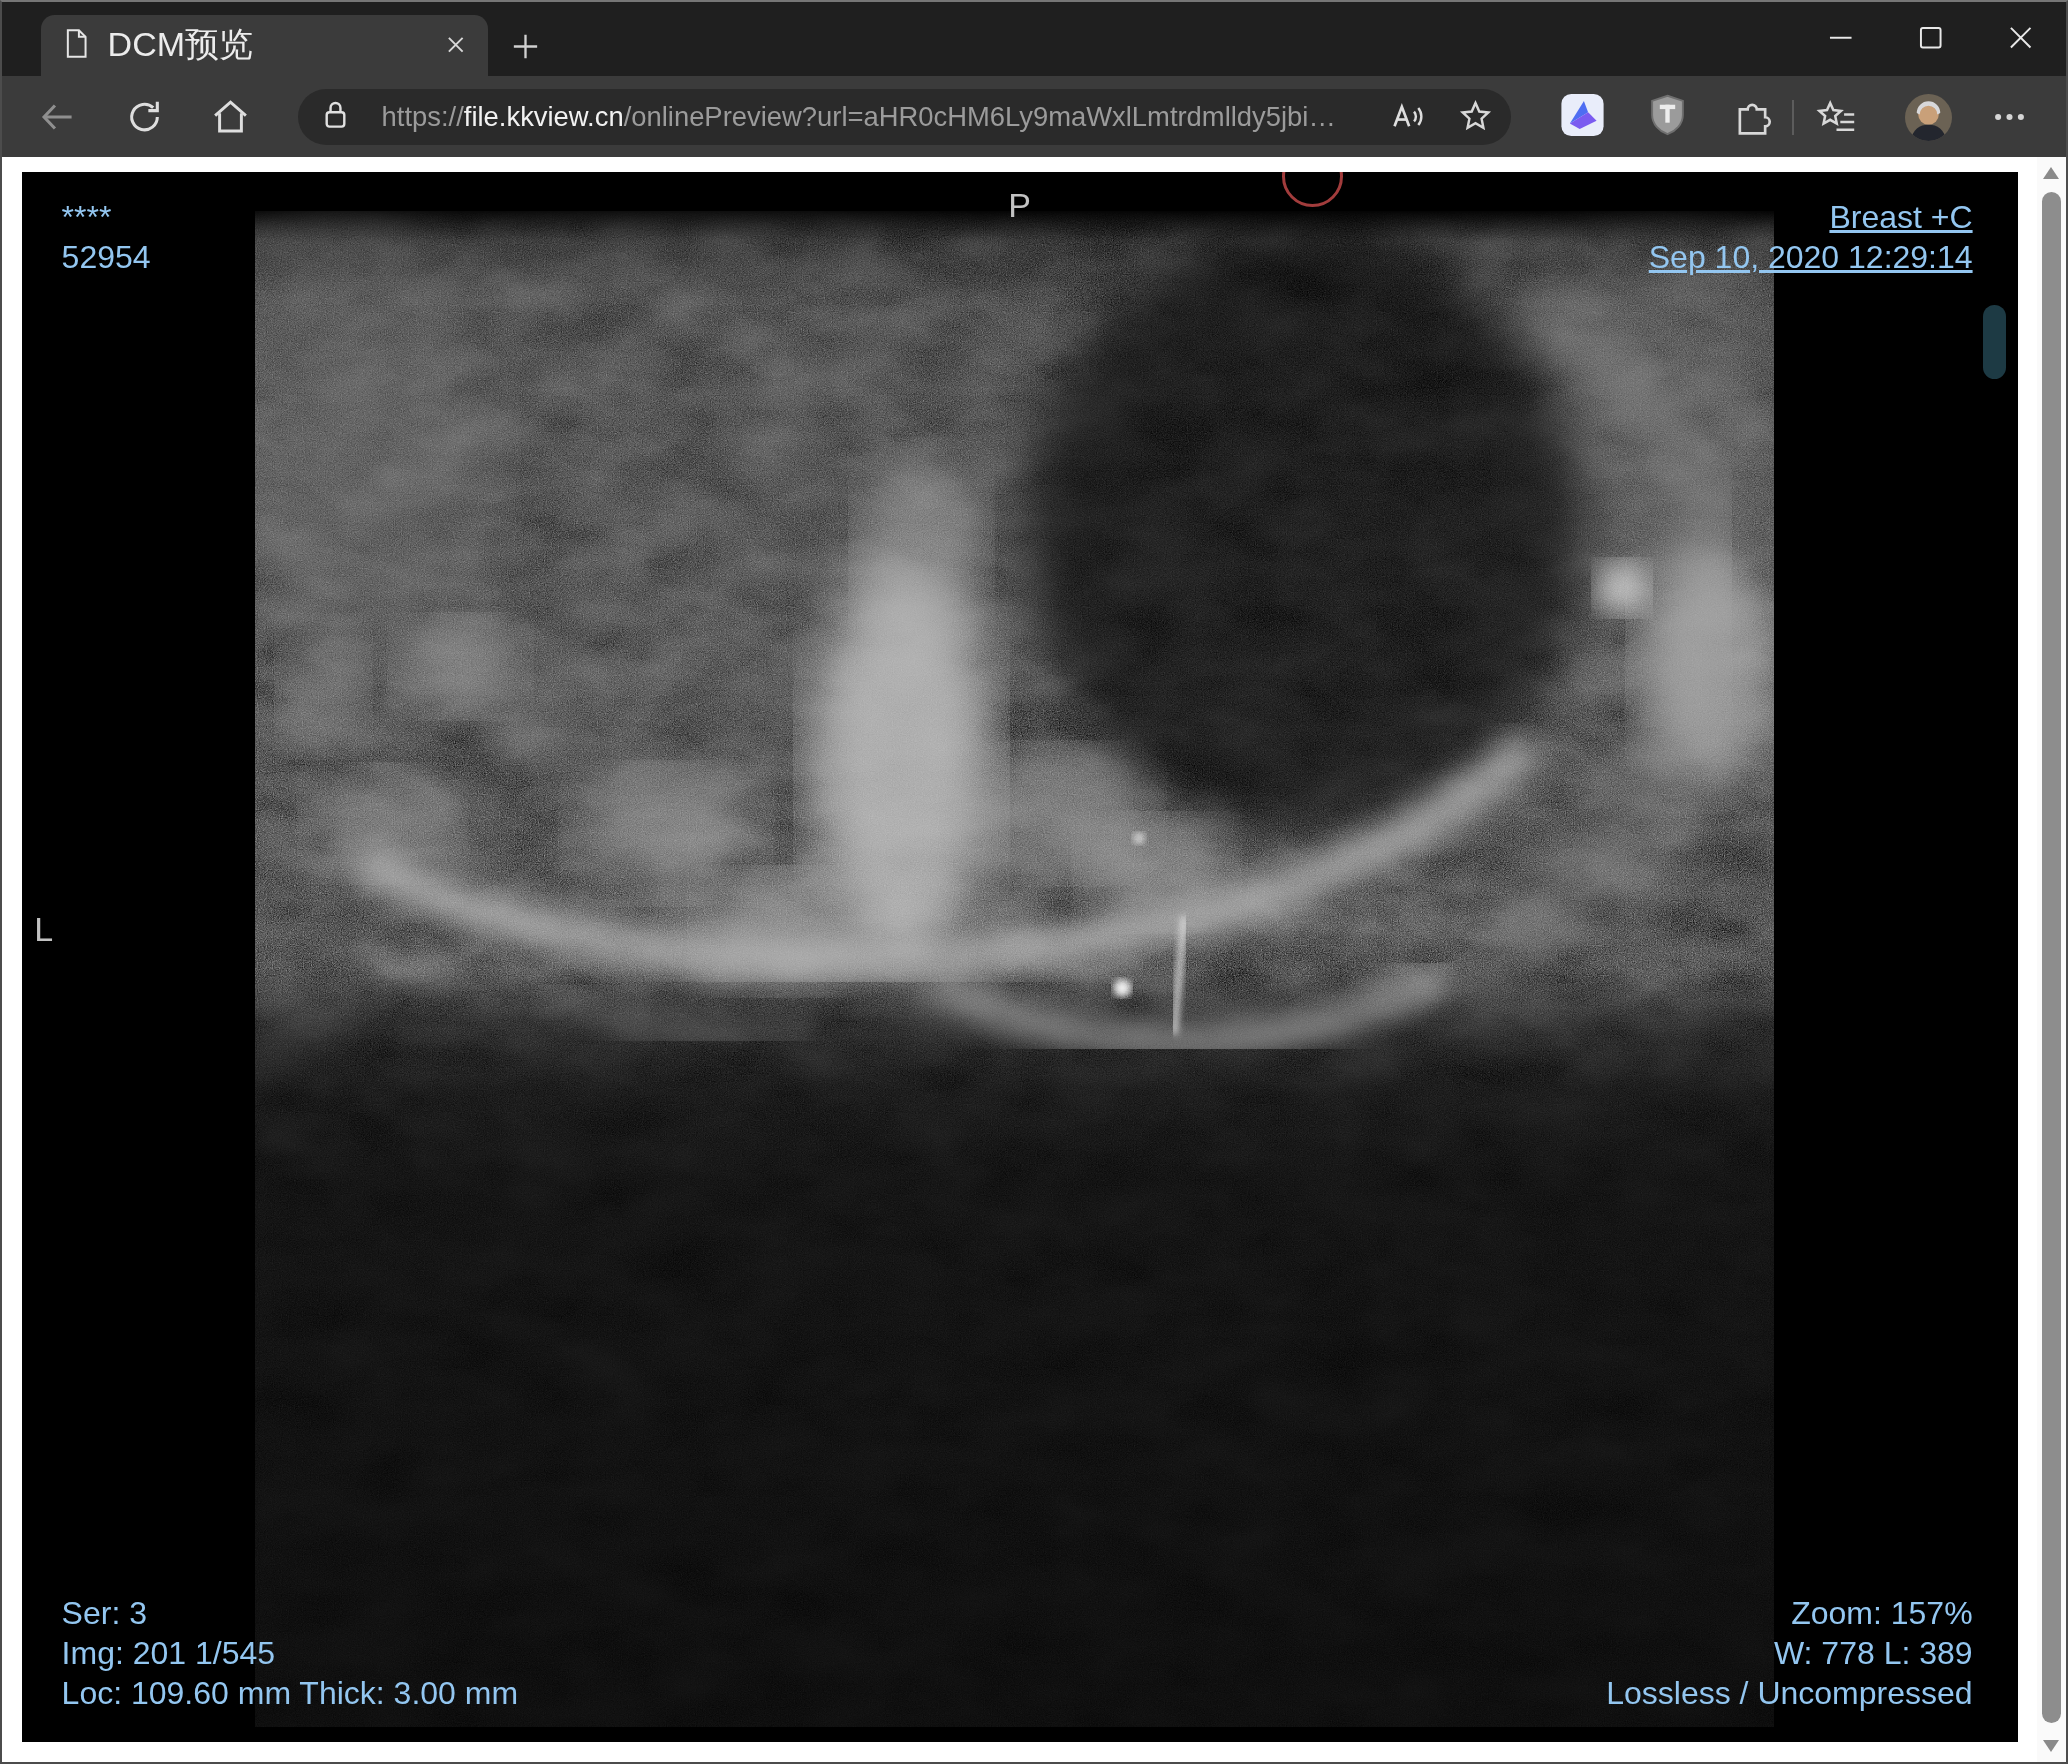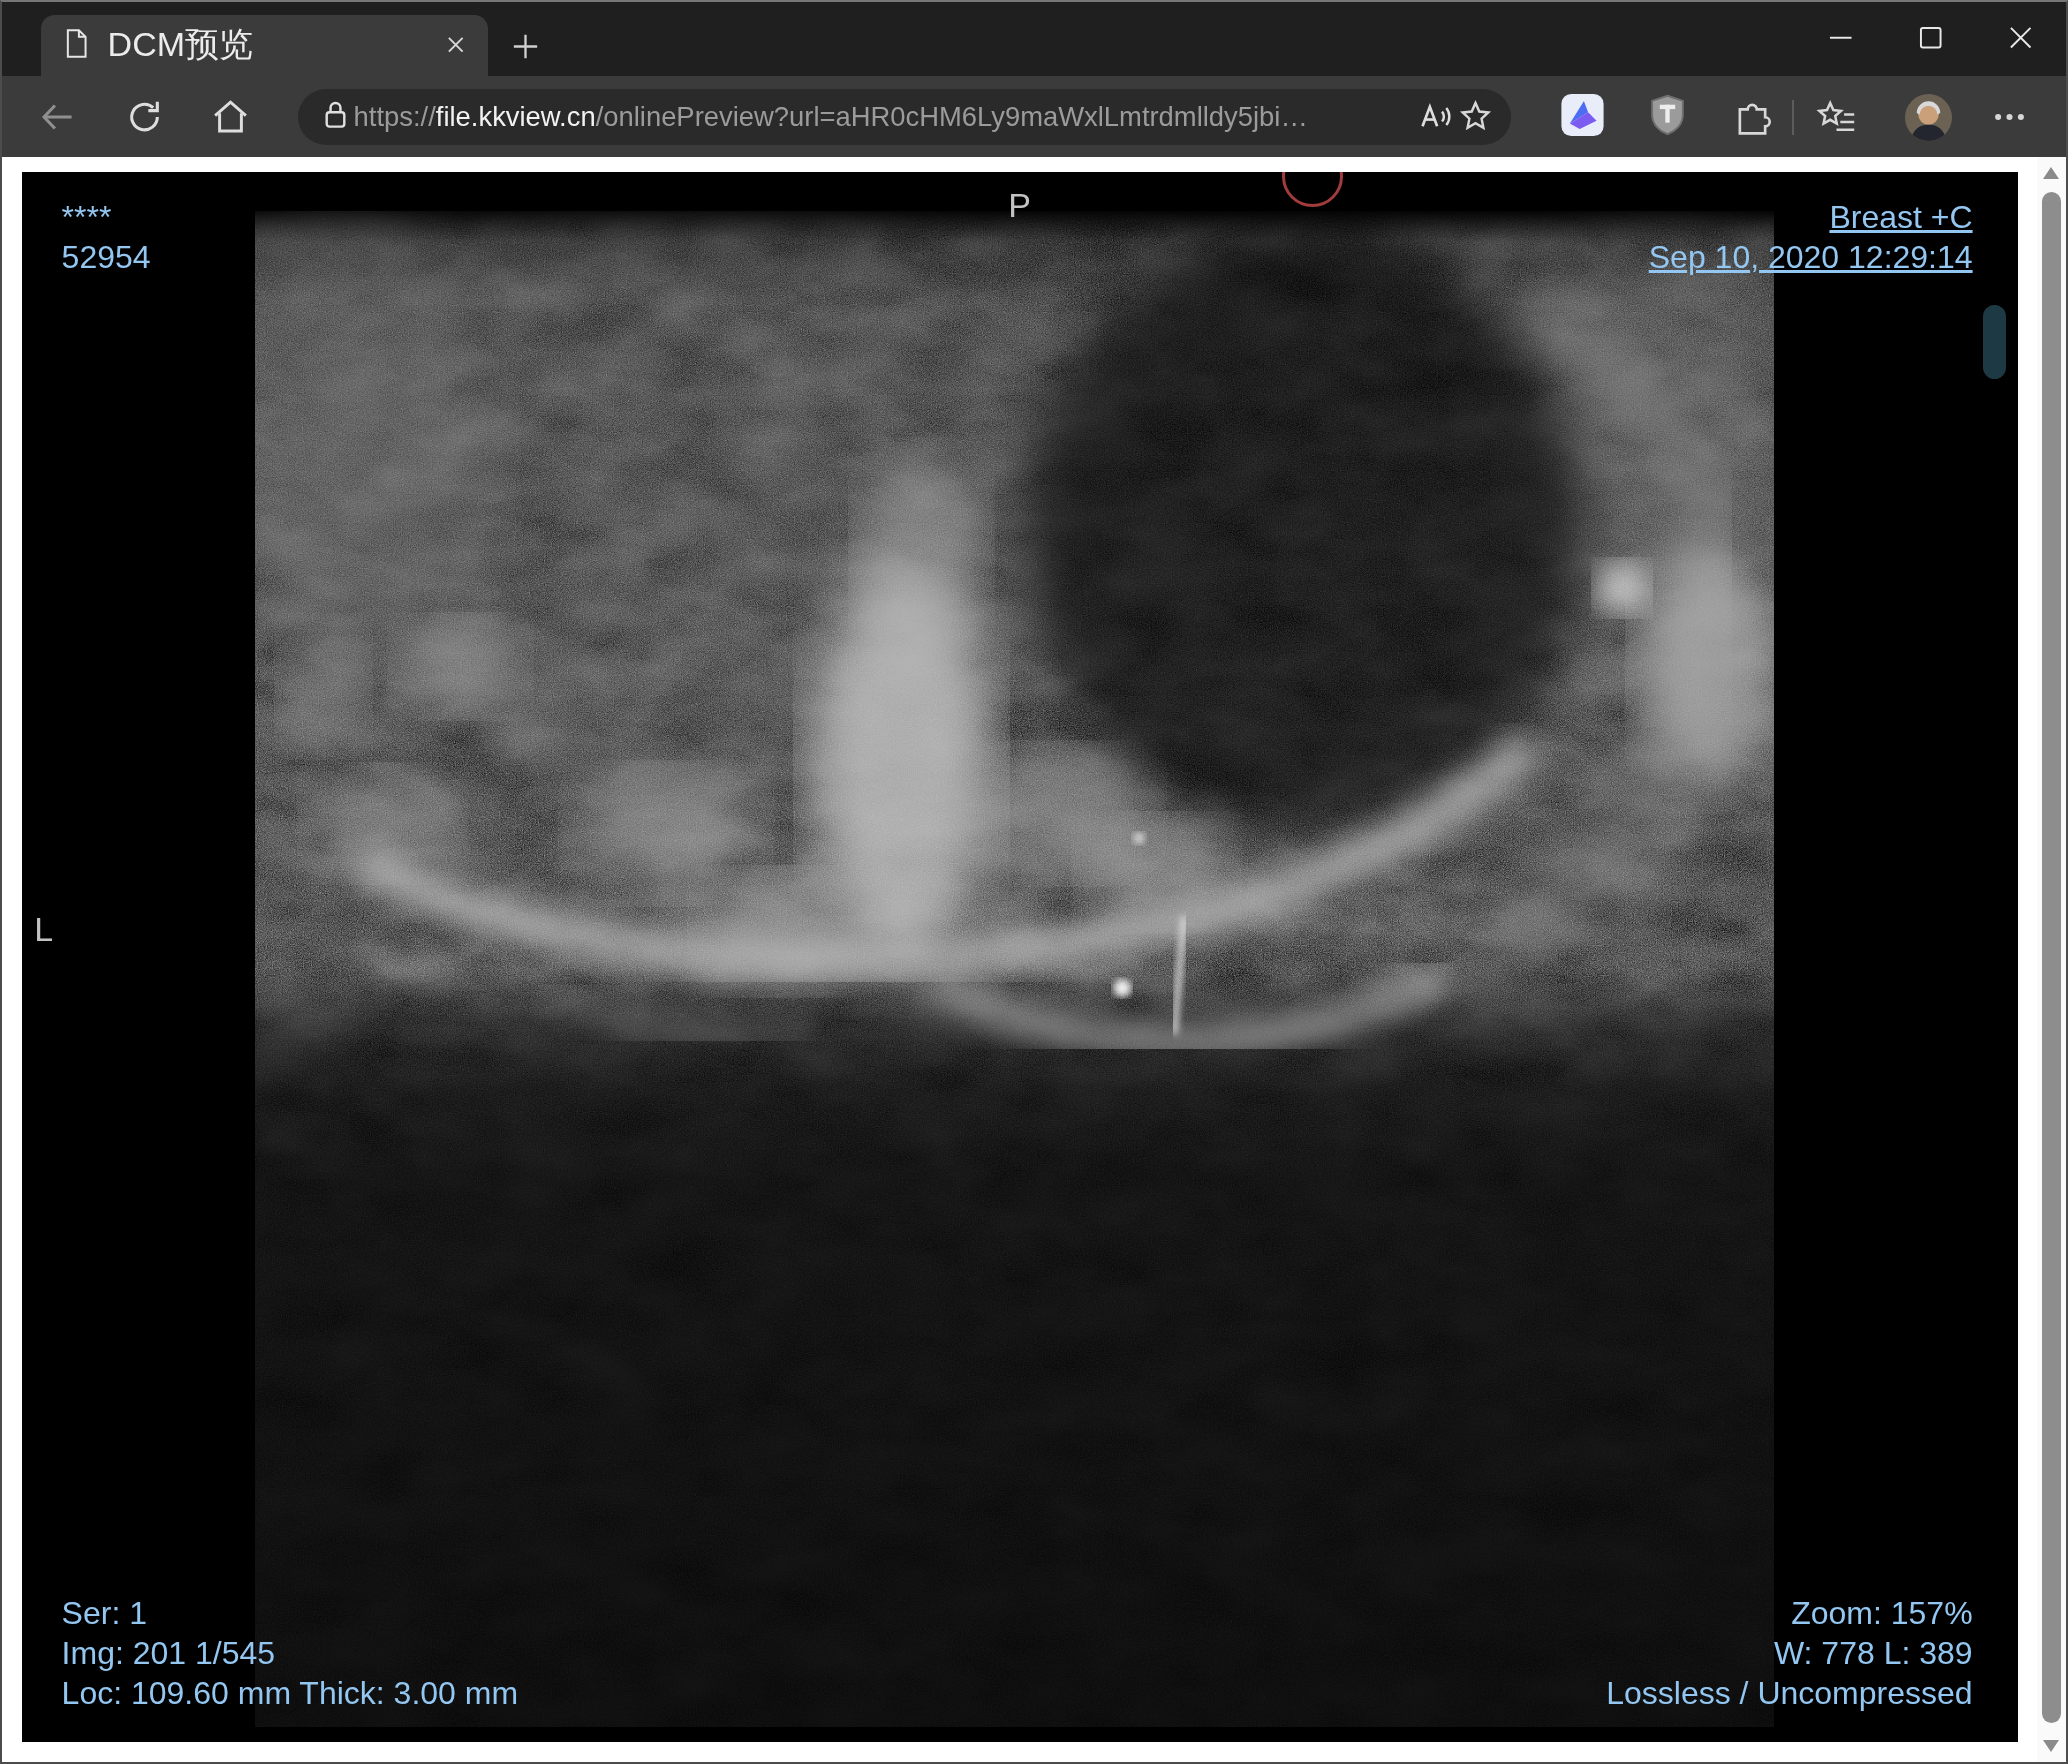--- a/index.html
+++ b/index.html
@@ -19,21 +19,21 @@
   .tab-title{flex:1;color:#ececec;font-size:34px;white-space:nowrap;overflow:hidden;}
   .icon-btn{display:flex;align-items:center;justify-content:center;background:none;border:none;padding:0;cursor:pointer;}
   .newtab{position:absolute;left:506px;top:27.4px;width:35px;height:35px;}
   .win-controls{position:absolute;right:0;top:-2px;height:75px;display:flex;}
   .win-btn{width:90px;height:75px;display:flex;align-items:center;justify-content:center;}
   
   .toolbar{position:relative;height:81px;background:#3b3b3b;}
   .tb-icon{position:absolute;top:50%;transform:translateY(-50%);}
   .addr{
     position:absolute;left:296px;top:12.7px;width:1213px;height:56px;background:#2a2a2a;
-    border-radius:28px;display:flex;align-items:center;padding:0 15.7px 0 21.6px;gap:3px;
+    border-radius:28px;display:flex;align-items:center;padding:0 15.7px 0 21.6px;gap:31px;
   }
   .url{flex:1;font-size:27.4px;color:#9b9b9b;white-space:nowrap;overflow:hidden;}
   .url .domain{color:#f2f2f2;}
   .tb-divider{position:absolute;left:1790px;top:23.5px;width:2px;height:35px;background:#5c5c5c;}
   .avatar{position:absolute;left:1903px;top:17.6px;width:47px;height:47px;border-radius:50%;overflow:hidden;}
   
   .page{position:relative;height:1605px;background:#fff;}
   .canvas{
     position:absolute;left:19.6px;top:14.7px;width:1996px;height:1570px;background:#000;overflow:hidden;
     color:#93c6f0;font-size:32px;line-height:40px;
@@ -276,21 +276,21 @@
 
       <div class="ov ov-tl">
         <div>****</div>
         <div>52954</div>
       </div>
       <div class="ov ov-tr">
         <div>Breast +C</div>
         <div>Sep 10, 2020 12:29:14</div>
       </div>
       <div class="ov ov-bl">
-        <div>Ser: 1</div>
+        <div>Ser: 3</div>
         <div>Img: 201 1/545</div>
         <div>Loc: 109.60 mm Thick: 3.00 mm</div>
       </div>
       <div class="ov ov-br">
         <div>Zoom: 157%</div>
         <div>W: 778 L: 389</div>
         <div>Lossless / Uncompressed</div>
       </div>
 
       <div class="stack-pill"></div>

